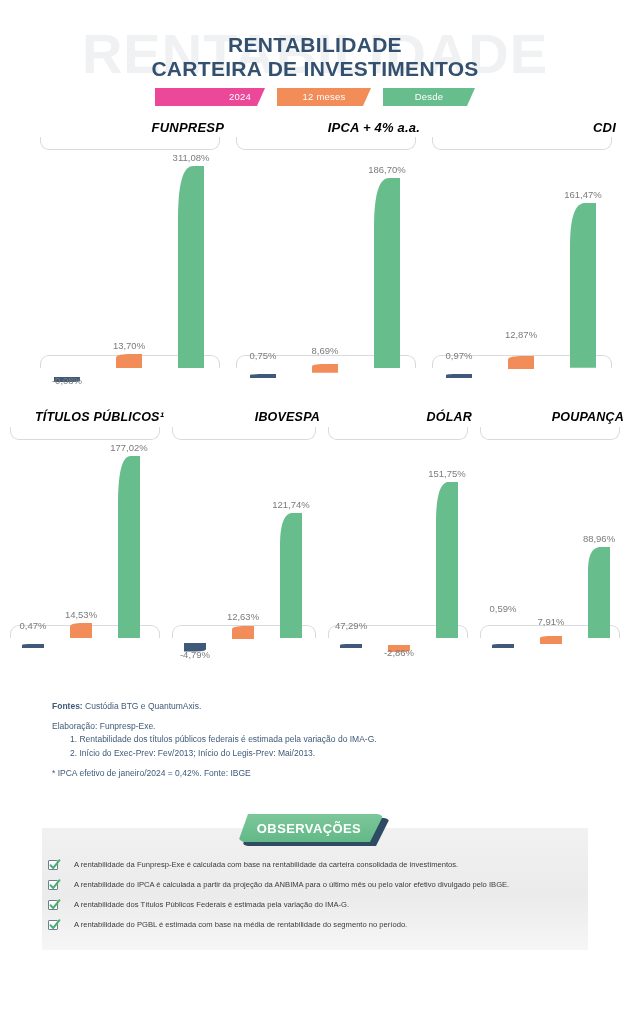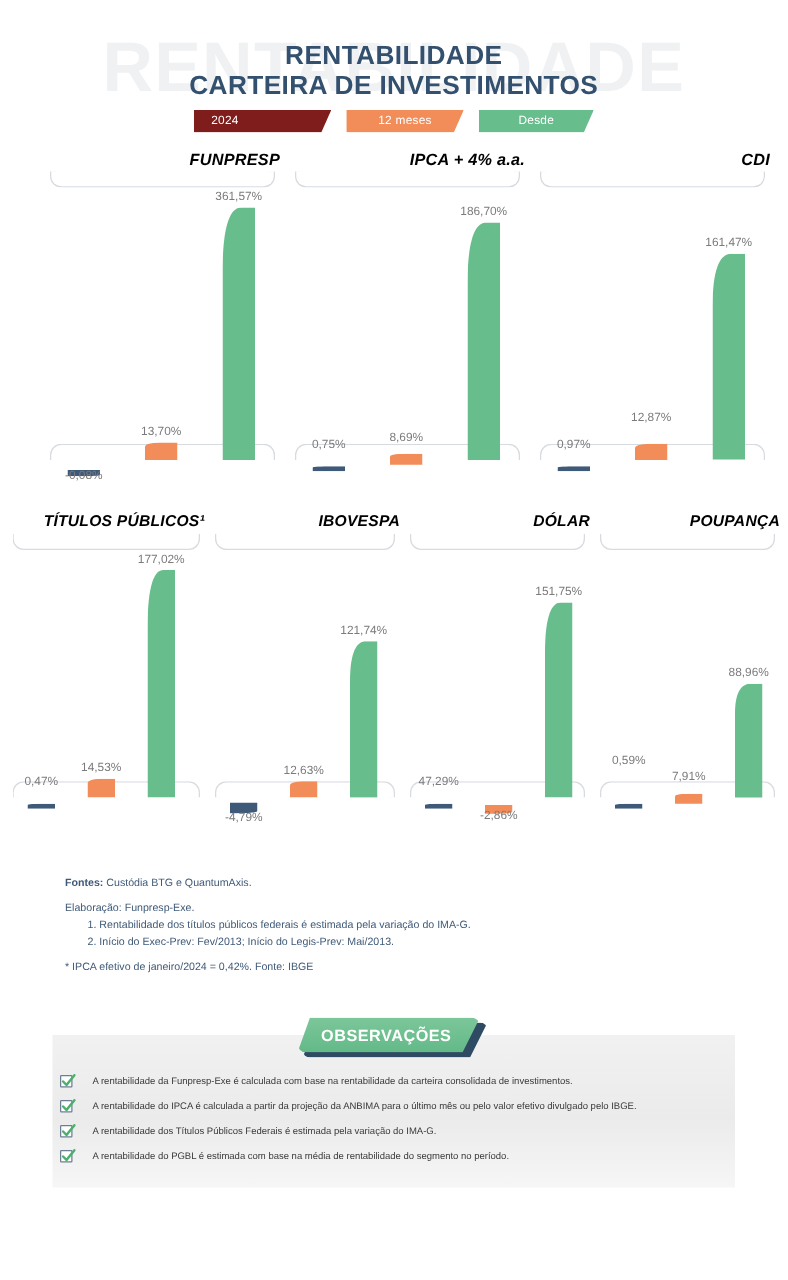--- a/index.html
+++ b/index.html
@@ -34,21 +34,21 @@
     display:flex; justify-content:center; align-items:center; gap:12px;
   }
   .pill {
     position:relative;
     height:18px; line-height:18px;
     color:#fff; font-size:9.5px; letter-spacing:.2px;
     padding:0 14px;
     display:inline-block;
     clip-path: polygon(0 0, 100% 0, calc(100% - 8px) 100%, 0 100%);
   }
-  .pill.p1 { background:#7f1d1d; width:110px; text-align:left; }
+  .pill.p1 { background:#ec4899; width:110px; text-align:right; }
   .pill.p2 { background:#f28d5a; width:94px; text-align:center; }
   .pill.p3 { background:#68bd8d; width:92px; text-align:center; }
 
   
   .row { position:relative; width:630px; }
   .row1 { height:290px; }
   .row2 { height:250px; }
 
   .panel { position:absolute; }
 
@@ -170,21 +170,21 @@
               <path d="M0,0 L100,0 L100,74 C100,94 74,100 42,100 L0,100 Z" fill="#3f5a78"></path>
             </svg></div>
           <div class="blabel" style="width: 60px; left: 1px; top: 223.059px;">-0,08%</div>
           <div class="bar" style="left: 80px; width: 26px; height: 13.969px; bottom: 14px;"><svg viewBox="0 0 100 100" preserveAspectRatio="none" class="shape">
               <path d="M0,100 L0,26 C0,6 26,0 58,0 L100,0 L100,100 Z" fill="#f28d5a"></path>
             </svg></div>
           <div class="blabel" style="width: 60px; left: 63px; bottom: 30.969px;">13,70%</div>
           <div class="bar" style="left: 142px; width: 26px; height: 202px; bottom: 14px;"><svg viewBox="0 0 100 100" preserveAspectRatio="none" class="shape">
               <path d="M0,100 L0,26 C0,6 26,0 58,0 L100,0 L100,100 Z" fill="#68bd8d"></path>
             </svg></div>
-          <div class="blabel" style="width: 60px; left: 125px; bottom: 219px;">361,57%</div>
+          <div class="blabel" style="width: 60px; left: 125px; bottom: 219px;">311,08%</div>
         </div>
       </div>
       <div class="panel" style="left: 232px; top: 0px; width: 188px;">
         <div class="panel-head">
           <div class="panel-title">IPCA + 4% a.a.</div>
           <div class="bracket-top"></div>
         </div>
         <div class="plot" style="height: 230px;">
           <div class="baseline" style="bottom: 14px;"></div>
           <div class="bar" style="left: 18px; width: 26px; height: 4px; bottom: 14px;"><svg viewBox="0 0 100 100" preserveAspectRatio="none" class="shape">

